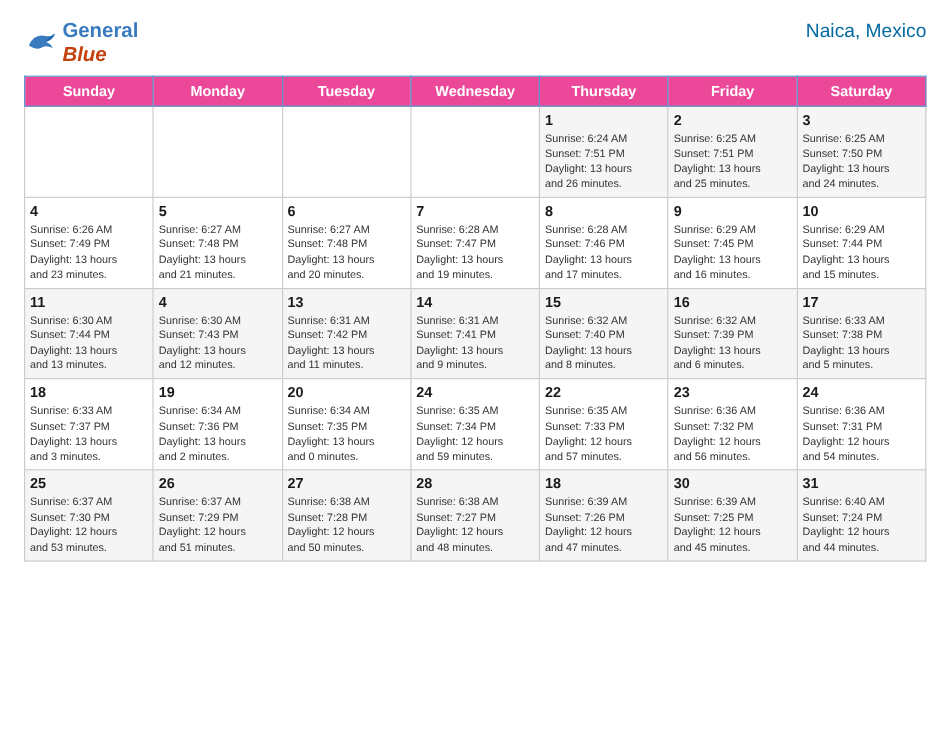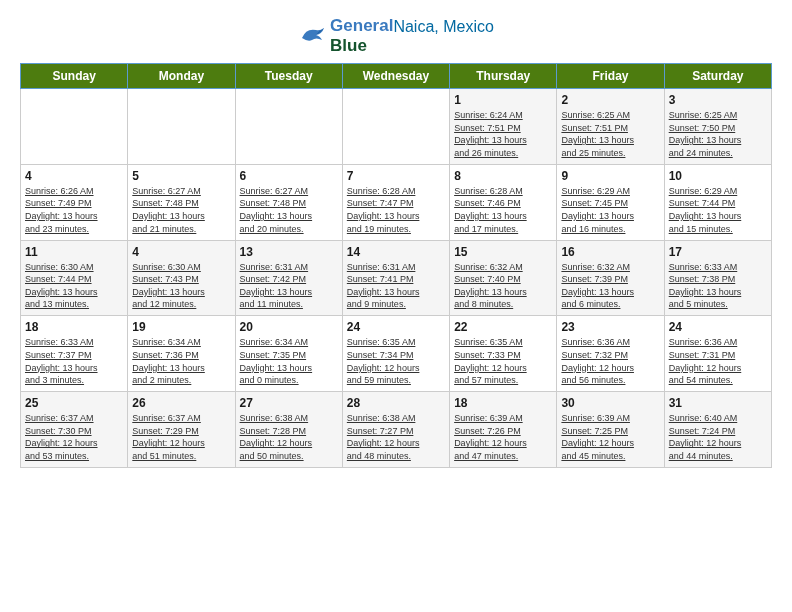--- a/index.html
+++ b/index.html
@@ -9,21 +9,20 @@
       width: 792px;
       height: 612px;
       overflow: hidden;
     }
     .page {
       width: 792px;
       height: 480px;
       padding: 16px 20px 12px 20px;
       display: flex;
       flex-direction: column;
-      align-items: center;
     }
     .header {
       display: flex;
       justify-content: space-between;
       align-items: flex-start;
       margin-bottom: 8px;
     }
     .logo {
       display: flex;
       align-items: center;
@@ -47,21 +46,21 @@
       margin-top: 2px;
     }
     .calendar {
       flex: 1;
       border: 1px solid #ccc;
       border-collapse: collapse;
       width: 100%;
       table-layout: fixed;
     }
     .calendar th {
-      background: #4d7c0f;
+      background: #ec4899;
       color: #fff;
       font-size: 12px;
       font-weight: bold;
       padding: 5px 4px;
       text-align: center;
       border: 1px solid #5a9ad0;
     }
     .calendar td {
       border: 1px solid #ccc;
       vertical-align: top;
@@ -81,21 +80,20 @@
       font-size: 12px;
       font-weight: bold;
       color: #1a1a1a;
       display: block;
       margin-bottom: 2px;
     }
     .day-info {
       font-size: 9px;
       line-height: 1.4;
       color: #333;
-      text-decoration: underline;
     }
     td.empty {
       background: #fff !important;
     }
     .footer-note {
       font-size: 10px;
       color: #555;
       margin-top: 4px;
       text-align: left;
     }
@@ -106,21 +104,21 @@
 <div class="page">
   <div class="header">
     <div class="logo">
       <svg class="logo-bird" viewBox="0 0 28 24" xmlns="http://www.w3.org/2000/svg">
         <path d="M4 14 Q8 4 18 6 Q22 7 26 4 Q24 10 18 11 Q22 12 24 16 Q18 13 14 16 Q10 18 4 14Z" fill="#3a7abf"></path>
         <path d="M18 11 Q20 8 26 4 Q22 9 18 11Z" fill="#1a5a9f"></path>
       </svg>
       <div style="line-height:1.15;">
         <div style="font-size:17px;font-weight:bold;color:#1a1a1a;">
           <span style="color:#3a7abf;">General</span><br>
-          <span style="color:#14532d;">Blue</span>
+          <span style="color:#c2410c;font-style:italic;">Blue</span>
         </div>
       </div>
     </div>
     <div class="title-block">
       <div class="location-title">Naica, Mexico</div>
     </div>
   </div>
 
   <table class="calendar">
     <thead>

